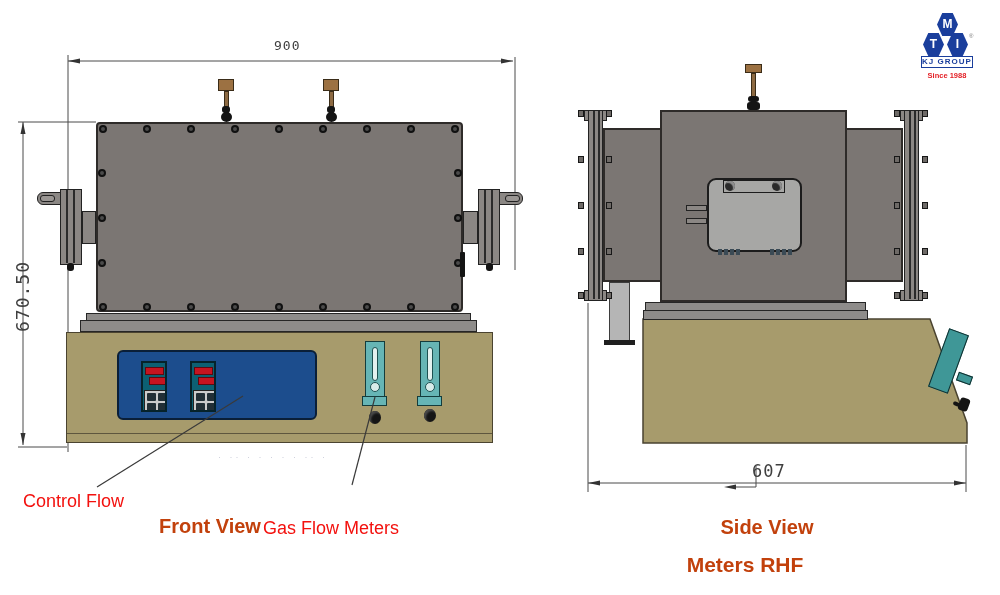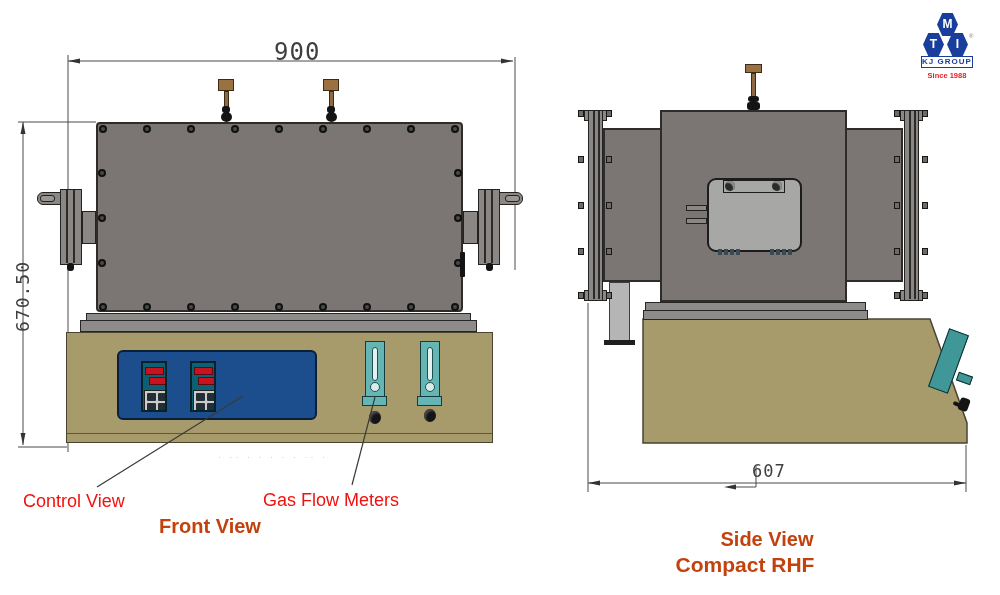--- a/index.html
+++ b/index.html
@@ -159,21 +159,21 @@
     <div class="meterknob" style="left:369px;top:411px;"></div>
     <div class="meter" style="left:420px;top:341px;">
       <div class="abs" style="left:6px;top:5px;width:6px;height:34px;background:#e3f1ef;border:1px solid #1d5151;border-radius:3px;box-sizing:border-box;"></div>
       <div class="abs" style="left:4px;top:40px;width:10px;height:10px;background:#d8ecea;border:1px solid #1d5151;border-radius:50%;box-sizing:border-box;"></div>
     </div>
     <div class="meterband" style="left:417px;top:396px;"></div>
     <div class="meterknob" style="left:424px;top:409px;"></div>
 
     <div class="abs" style="left:218px;top:452px;width:170px;font-size:9px;color:rgba(100,110,145,0.35);letter-spacing:3px;">· ·· ·  · ·  · · ··  ·</div>
 
-    <div class="dim-text" style="left:274px;top:38px;font-size:24px;">900</div>
+    <div class="dim-text" style="left:274px;top:38px;font-size:13px;">900</div>
     <div class="dim-text" style="left:-24px;top:286px;width:92px;text-align:center;font-size:18px;transform:rotate(-90deg);">670.50</div>
   </div>
 
   <div>
 
     <div class="knobcap abs" style="left:745px;top:64px;width:17px;height:9px;"></div>
     <div class="abs" style="left:751px;top:73px;width:5px;height:25px;background:#8d6a42;border:1px solid #3a2c18;box-sizing:border-box;"></div>
     <div class="blackpart" style="left:748px;top:96px;width:11px;height:6px;"></div>
     <div class="blackpart" style="left:747px;top:102px;width:13px;height:8px;"></div>
 
@@ -248,25 +248,25 @@
     <div class="blackpart" style="left:953px;top:402px;width:7px;height:4px;transform:rotate(20deg);"></div>
 
     <div class="dim-text" style="left:752px;top:461px;font-size:17px;">607</div>
   </div>
 
   <svg class="layer">
     <line x1="243" y1="396" x2="97" y2="487" stroke="#3a3a3a" stroke-width="1.2"></line>
     <line x1="375" y1="397" x2="352" y2="485" stroke="#3a3a3a" stroke-width="1.2"></line>
   </svg>
 
-  <div class="redlabel" style="left:23px;top:491px;">Control View</div>
-  <div class="redlabel" style="left:263px;top:490px;text-align:center;">Gas Flow Meters</div>
+  <div class="redlabel" style="left:23px;top:491px;">Control Flow</div>
+  <div class="redlabel" style="left:263px;top:518px;text-align:center;">Gas Flow Meters</div>
   <div class="caption" style="left:150px;top:515px;width:120px;text-align:center;font-size:20px;">Front View</div>
-  <div class="caption" style="left:707px;top:516px;width:120px;text-align:center;font-size:20px;margin-top:12px;">Side View</div>
-  <div class="caption" style="left:675px;top:553px;width:140px;text-align:center;font-size:21px;">Compact RHF</div>
+  <div class="caption" style="left:707px;top:516px;width:120px;text-align:center;font-size:20px;">Side View</div>
+  <div class="caption" style="left:675px;top:553px;width:140px;text-align:center;font-size:21px;">Meters RHF</div>
 
   <div class="abs" style="left:915px;top:6px;width:64px;height:76px;">
     <div class="hex" style="left:22px;top:7px;">M</div>
     <div class="hex" style="left:8px;top:27px;">T</div>
     <div class="hex" style="left:32px;top:27px;">I</div>
     <div class="abs" style="left:54px;top:27px;font-size:6px;color:#777;">®</div>
     <div class="abs" style="left:6px;top:50px;width:52px;height:12px;border:1.5px solid #1a3e9c;box-sizing:border-box;color:#1a3e9c;font-weight:bold;font-size:8px;line-height:9px;text-align:center;letter-spacing:1px;">KJ GROUP</div>
     <div class="abs" style="left:0;top:65px;width:64px;text-align:center;color:#e31e24;font-weight:bold;font-size:7.5px;">Since 1988</div>
   </div>
 

